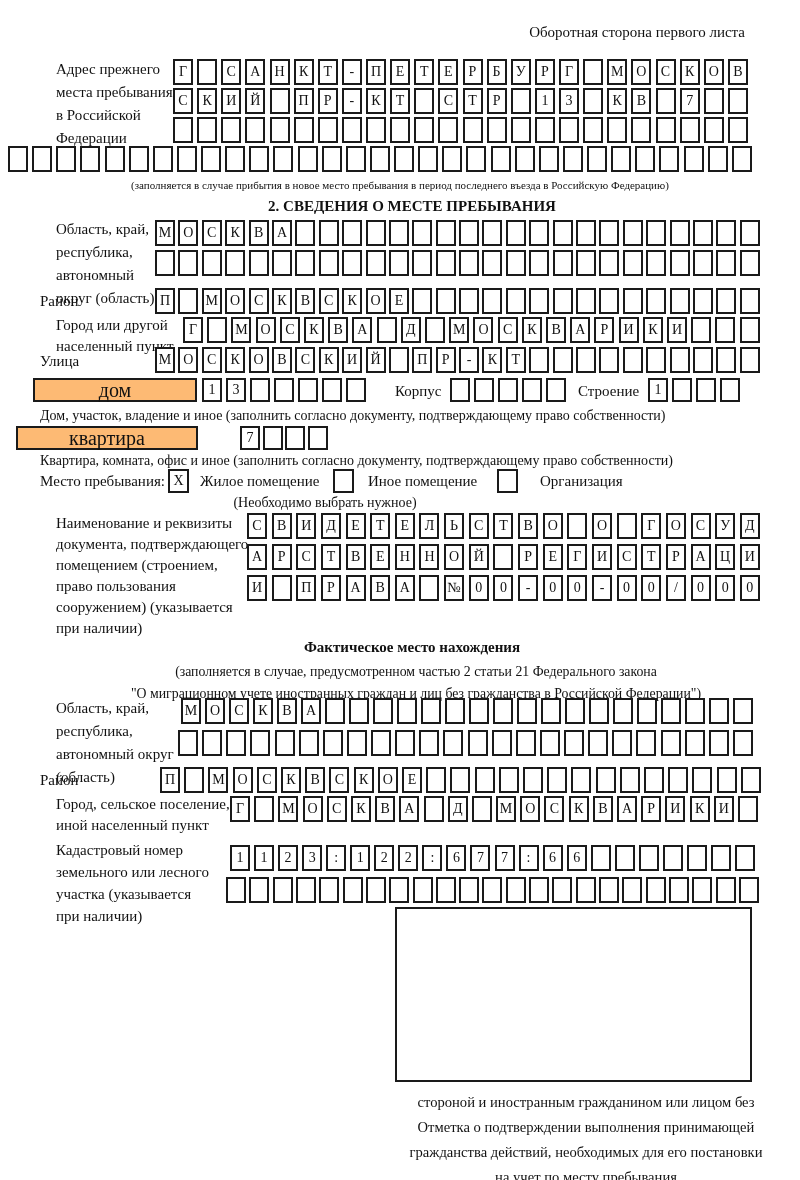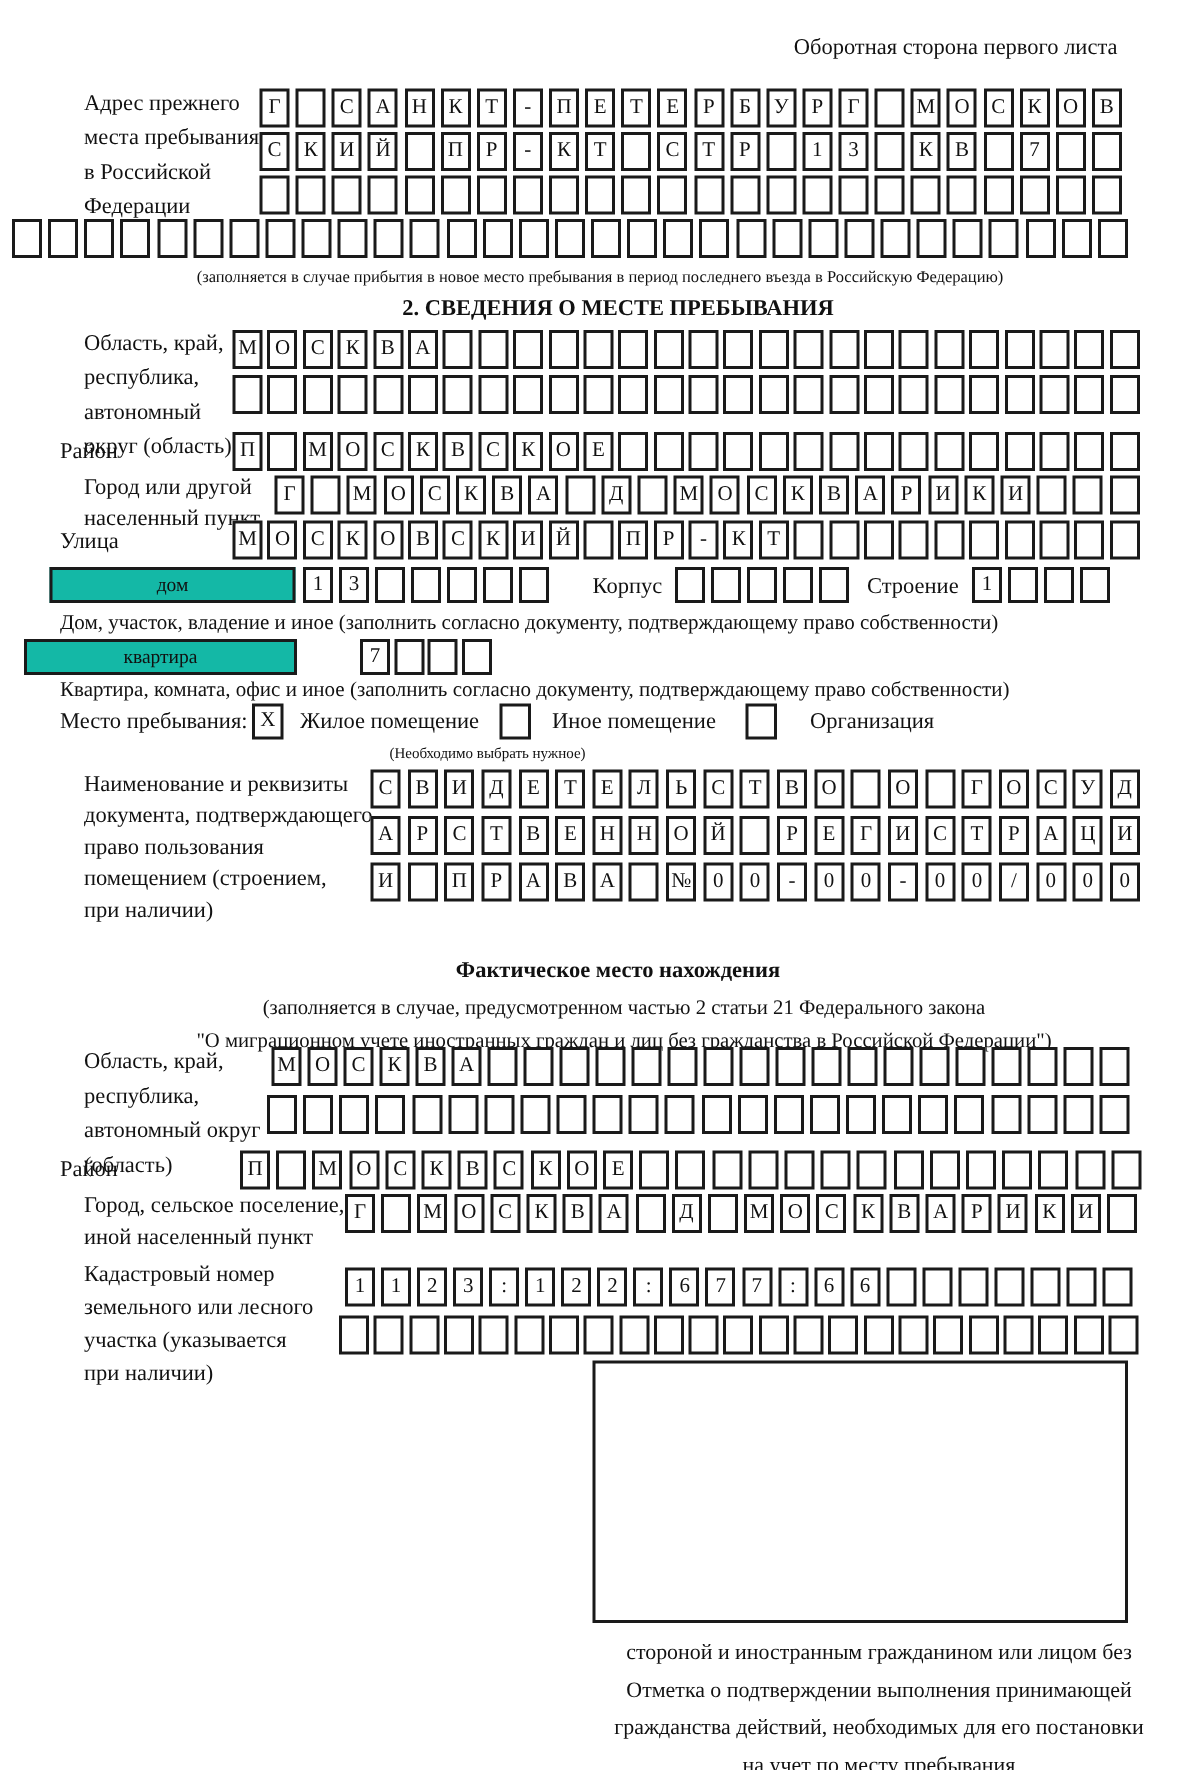--- a/index.html
+++ b/index.html
@@ -11,22 +11,22 @@
   .note{position:absolute;font-size:11px;line-height:17px;white-space:nowrap;}
   .center{text-align:center;}
   .right{text-align:right;}
   .bold{font-weight:bold;margin-left:12px;}
   .cellrow{position:absolute;display:flex;justify-content:space-between;}
   .cell{width:20px;height:26px;border:2px solid #1a1a1a;box-sizing:border-box;background:#fff;
         font-size:14px;line-height:21px;text-align:center;flex:none;}
   .short .cell{height:24px;line-height:19px;}
   .cbox{position:absolute;width:21px;height:24px;border:2px solid #1a1a1a;box-sizing:border-box;
         font-size:14px;line-height:19px;text-align:center;background:#fff;}
-  .wbox{position:absolute;border:2px solid #1a1a1a;box-sizing:border-box;background:#14b8a6;
-        font-size:13px;text-align:center;}
+  .wbox{position:absolute;border:2px solid #1a1a1a;box-sizing:border-box;background:#fdba74;
+        font-size:20px;text-align:center;}
   .bigbox{position:absolute;border:2px solid #1a1a1a;box-sizing:border-box;background:#fff;}
 </style>
 </head>
 <body>
 
 <div class="page">
 
   <div class="t right" style="left:400px;top:22px;width:345px">Оборотная сторона первого листа</div>
 
   <div class="lines" style="left:40px;top:58px;line-height:23px">
@@ -340,27 +340,28 @@
     </div>
   <div class="note" style="left:40px;top:452px;font-size:14px">Квартира, комната, офис и иное (заполнить согласно документу, подтверждающему право собственности)</div>
 
   <div class="t" style="left:40px;top:471px">Место пребывания:</div>
   <div class="cbox" style="left:168px;top:469px">X</div>
   <div class="t" style="left:200px;top:471px">Жилое помещение</div>
   <div class="cbox" style="left:333px;top:469px"></div>
   <div class="t" style="left:368px;top:471px">Иное помещение</div>
   <div class="cbox" style="left:497px;top:469px"></div>
   <div class="t" style="left:540px;top:471px">Организация</div>
-  <div class="note center" style="left:100px;top:494px;width:450px;font-size:10px">(Необходимо выбрать нужное)</div>
+  <div class="note center" style="left:100px;top:494px;width:450px;font-size:14px">(Необходимо выбрать нужное)</div>
 
   <div class="lines" style="left:40px;top:513px;line-height:21px">
       <div>Наименование и реквизиты</div>
       <div>документа, подтверждающего</div>
+      <div>помещением (строением,</div>
       <div>право пользования</div>
-      <div>помещением (строением,</div>
+      <div>сооружением) (указывается</div>
       <div>при наличии)</div>
     </div>
   <div class="cellrow" style="left:247px;top:513px;width:513px">
       <div class="cell">С</div>
       <div class="cell">В</div>
       <div class="cell">И</div>
       <div class="cell">Д</div>
       <div class="cell">Е</div>
       <div class="cell">Т</div>
       <div class="cell">Е</div>

